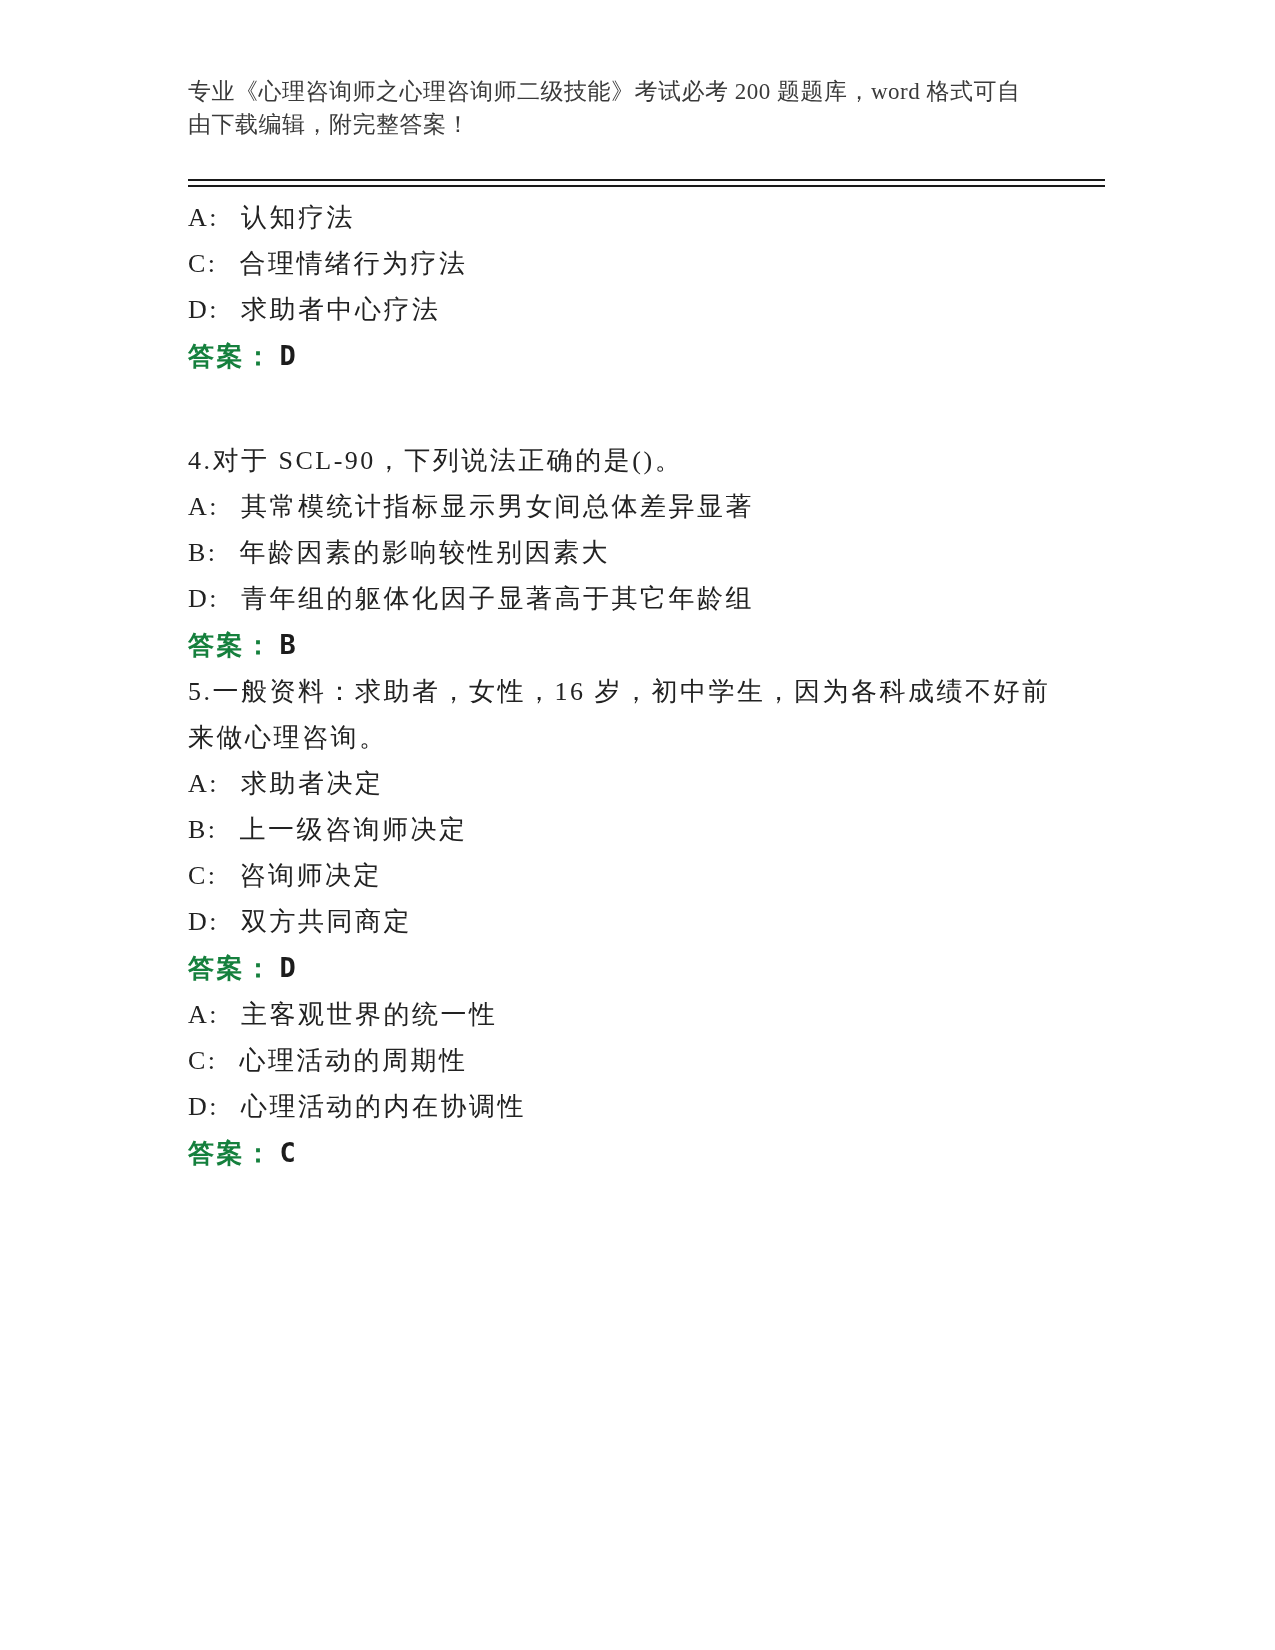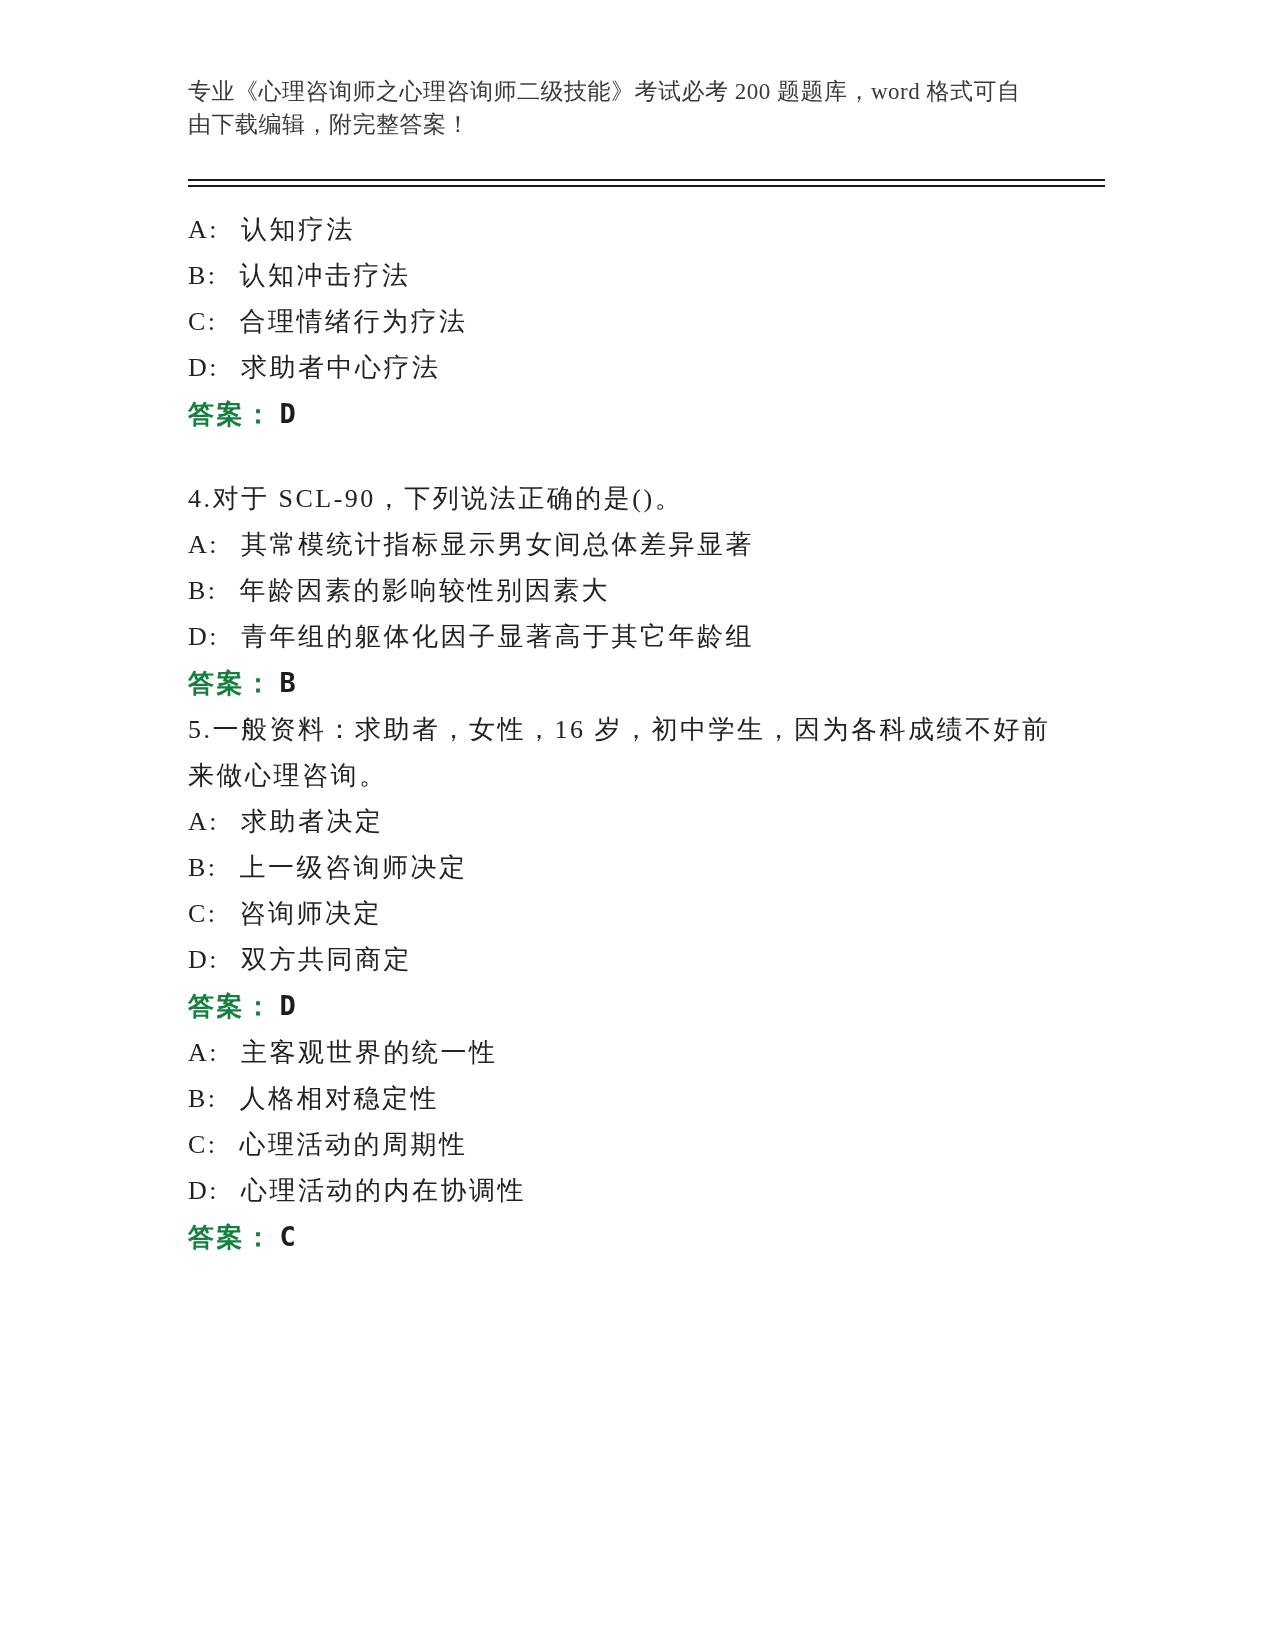--- a/index.html
+++ b/index.html
@@ -25,23 +25,23 @@
     color: #3a3a3a;
     white-space: pre-line;
   }
   .header-rule {
     margin-top: 38px;
     height: 4px;
     border-top: 2px solid #1a1a1a;
     border-bottom: 2px solid #1a1a1a;
   }
   .block { margin: 0; }
-  .block.first { margin-top: 20px; }
+  .block.first { margin-top: 8px; }
   .block.qblock { }
-  .block.qblock.g1 { margin-top: 38px; }
+  .block.qblock.g1 { margin-top: 58px; }
   p {
     margin: 0;
     font-size: 26px;
     line-height: 46px;
     letter-spacing: 2.5px;
     color: #222222;
   }
   .q { white-space: pre-line; }
   .lab { margin-right: 22px; }
   .ans-lab {
@@ -62,21 +62,20 @@
 <div class="page">
 
   <div>
     <div class="header-text">专业《心理咨询师之心理咨询师二级技能》考试必考 200 题题库，word 格式可自
 由下载编辑，附完整答案！</div>
     <div class="header-rule"></div>
   </div>
 
   <div class="block first">
     <p class="opt"><span class="lab">A:</span><span class="txt">认知疗法</span></p>
-    <p class="opt"><span class="lab">B:</span><span class="txt">认知冲击疗法</span></p>
     <p class="opt"><span class="lab">C:</span><span class="txt">合理情绪行为疗法</span></p>
     <p class="opt"><span class="lab">D:</span><span class="txt">求助者中心疗法</span></p>
     <p class="ans"><span class="ans-lab">答案：</span><span class="ans-val">D</span></p>
   </div>
 
   <div class="block qblock g1">
     <p class="q">4.对于 SCL-90，下列说法正确的是()。</p>
     <p class="opt"><span class="lab">A:</span><span class="txt">其常模统计指标显示男女间总体差异显著</span></p>
     <p class="opt"><span class="lab">B:</span><span class="txt">年龄因素的影响较性别因素大</span></p>
     <p class="opt"><span class="lab">D:</span><span class="txt">青年组的躯体化因子显著高于其它年龄组</span></p>
@@ -88,19 +87,18 @@
 来做心理咨询。</p>
     <p class="opt"><span class="lab">A:</span><span class="txt">求助者决定</span></p>
     <p class="opt"><span class="lab">B:</span><span class="txt">上一级咨询师决定</span></p>
     <p class="opt"><span class="lab">C:</span><span class="txt">咨询师决定</span></p>
     <p class="opt"><span class="lab">D:</span><span class="txt">双方共同商定</span></p>
     <p class="ans"><span class="ans-lab">答案：</span><span class="ans-val">D</span></p>
   </div>
 
   <div class="block qblock">
     <p class="opt"><span class="lab">A:</span><span class="txt">主客观世界的统一性</span></p>
-    <p class="opt"><span class="lab">B:</span><span class="txt">人格相对稳定性</span></p>
     <p class="opt"><span class="lab">C:</span><span class="txt">心理活动的周期性</span></p>
     <p class="opt"><span class="lab">D:</span><span class="txt">心理活动的内在协调性</span></p>
     <p class="ans"><span class="ans-lab">答案：</span><span class="ans-val">C</span></p>
   </div>
 
 </div>
 
 </body></html>

